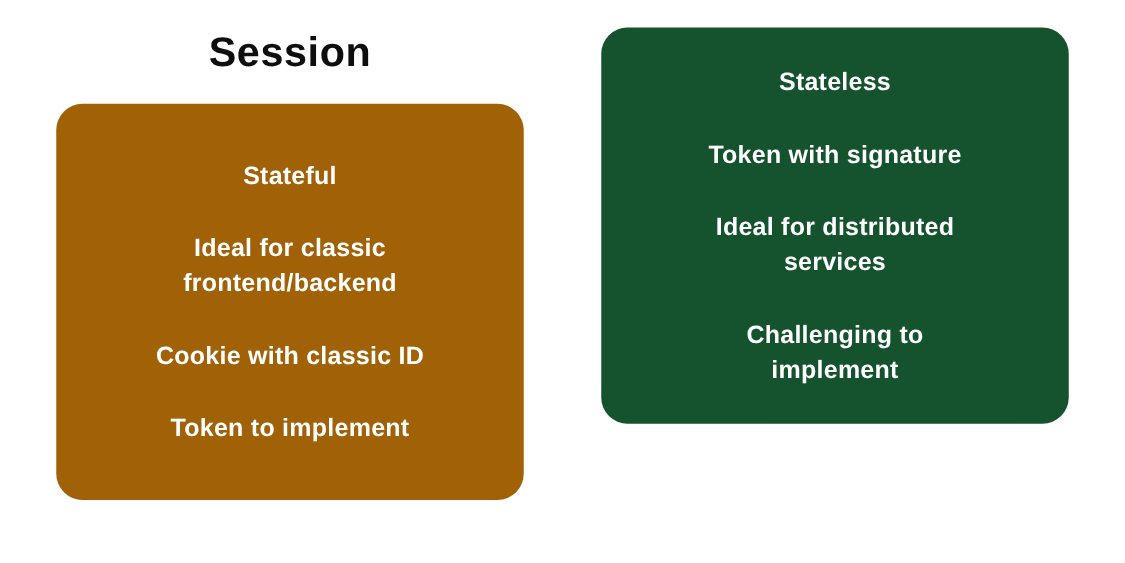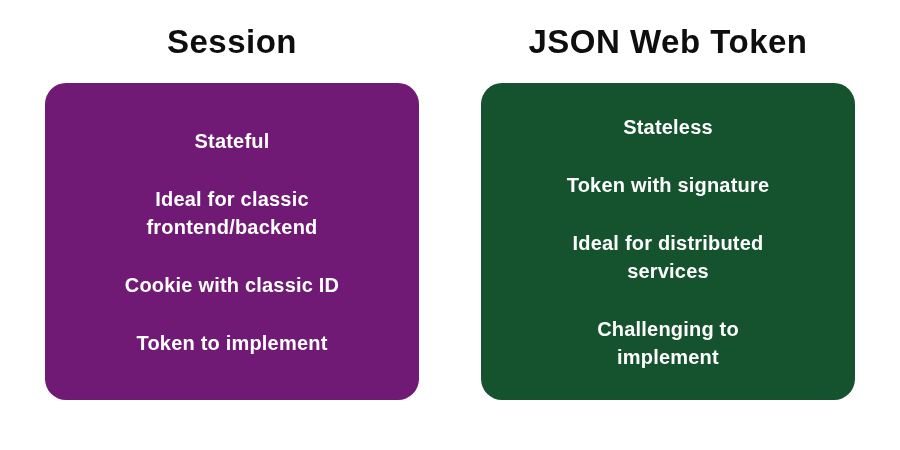--- a/index.html
+++ b/index.html
@@ -61,31 +61,30 @@
     letter-spacing: 0.2px;
   }
 </style>
 </head>
 <body>
 
 <div class="canvas">
 
   <div class="column">
     <div class="column-title">Session</div>
-    <div class="card" style="background: #701a75;">
+    <div class="card" style="background: #a16207;">
       <div class="card-item">Stateful</div>
       <div class="card-item">Ideal for classic
 frontend/backend</div>
       <div class="card-item">Cookie with classic ID</div>
       <div class="card-item">Token to implement</div>
     </div>
   </div>
 
   <div class="column">
-    <div class="column-title">JSON Web Token</div>
     <div class="card" style="background: #14532d;">
       <div class="card-item">Stateless</div>
       <div class="card-item">Token with signature</div>
       <div class="card-item">Ideal for distributed
 services</div>
       <div class="card-item">Challenging to
 implement</div>
     </div>
   </div>
 

